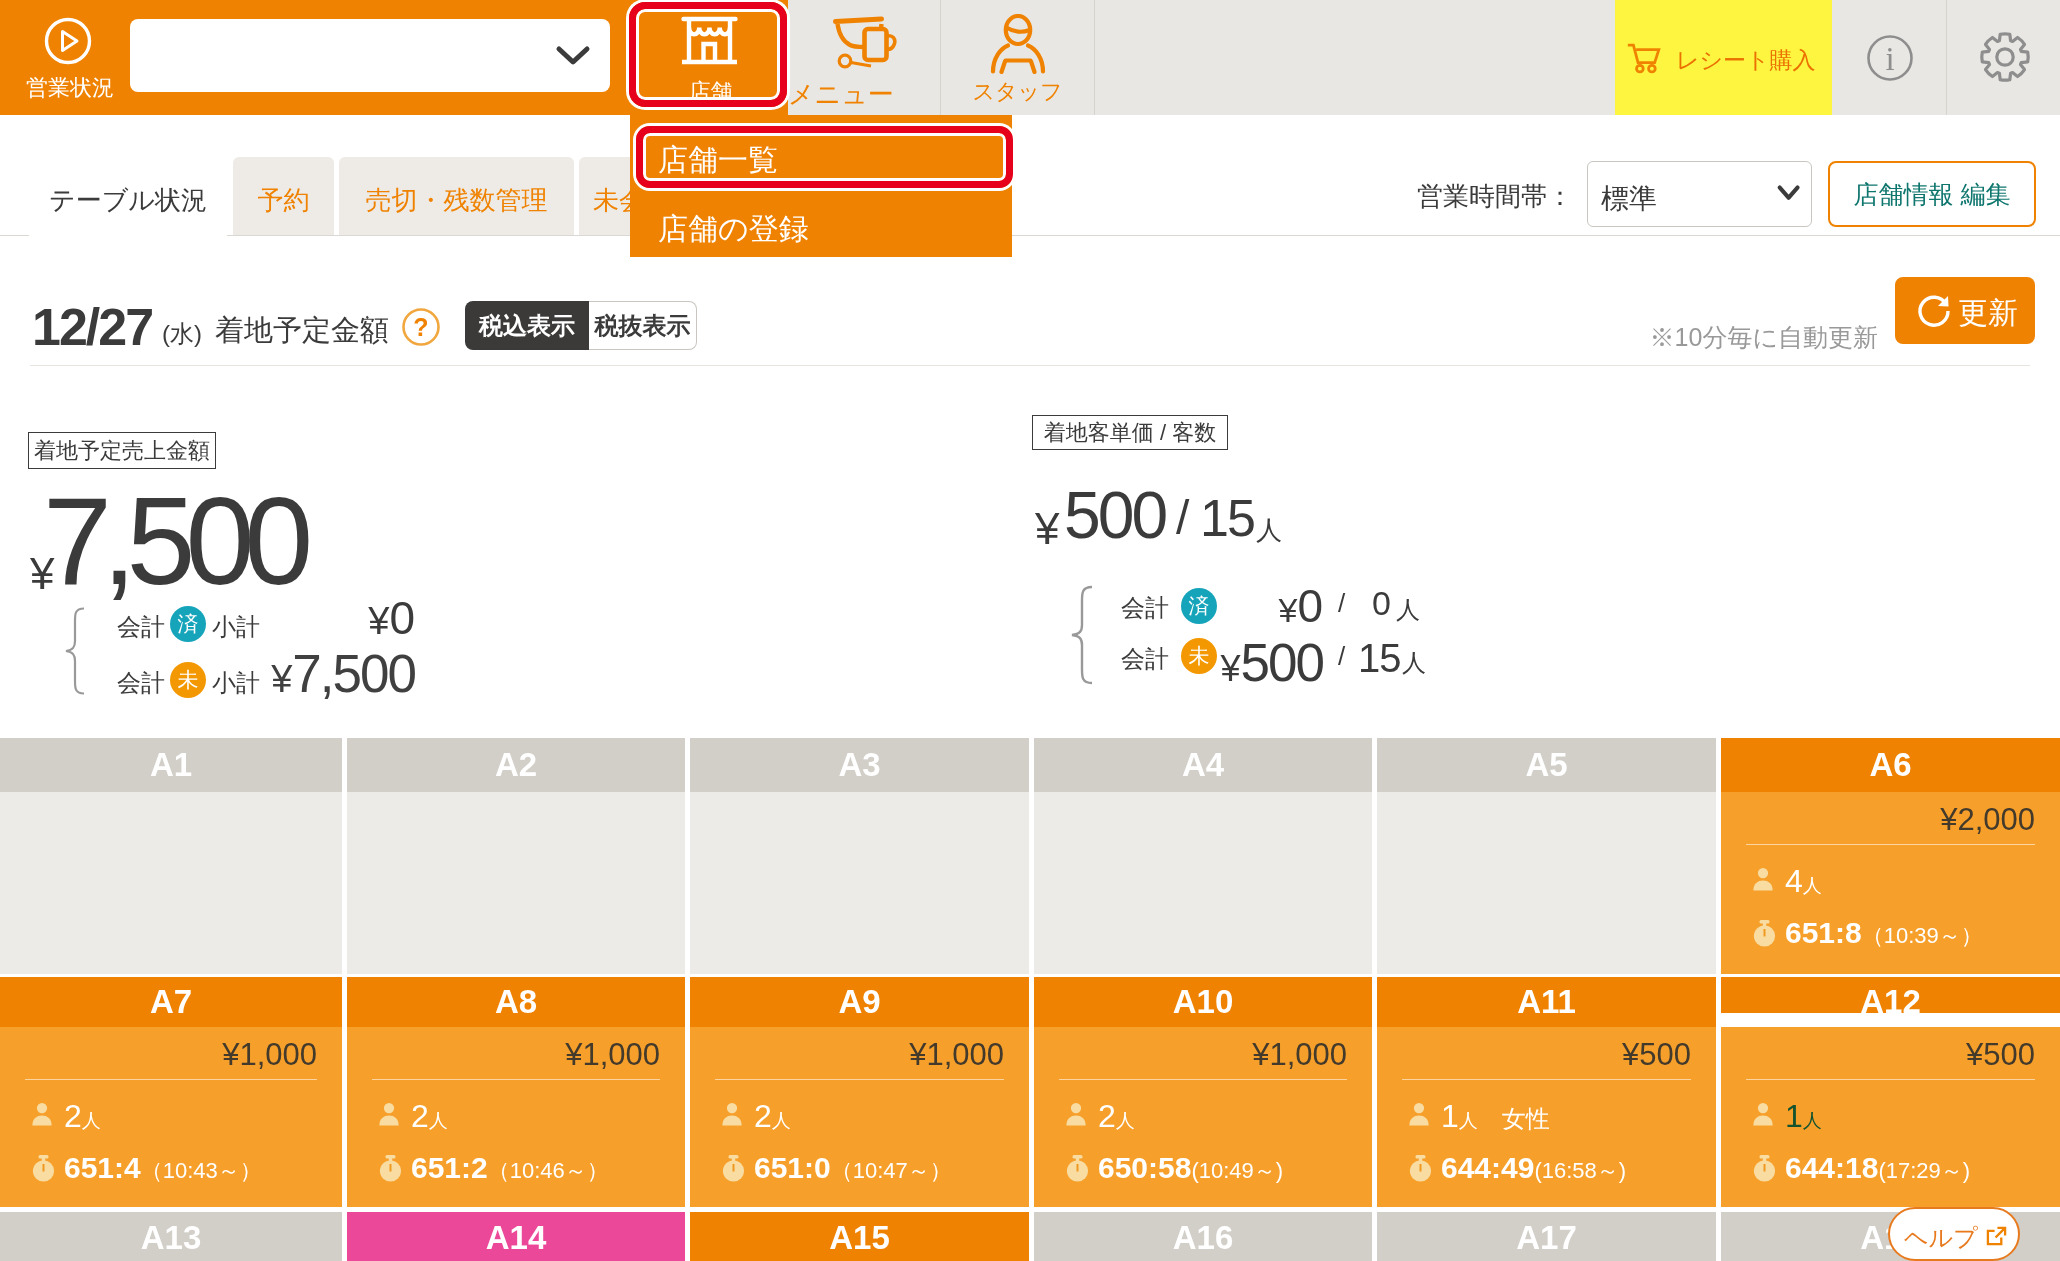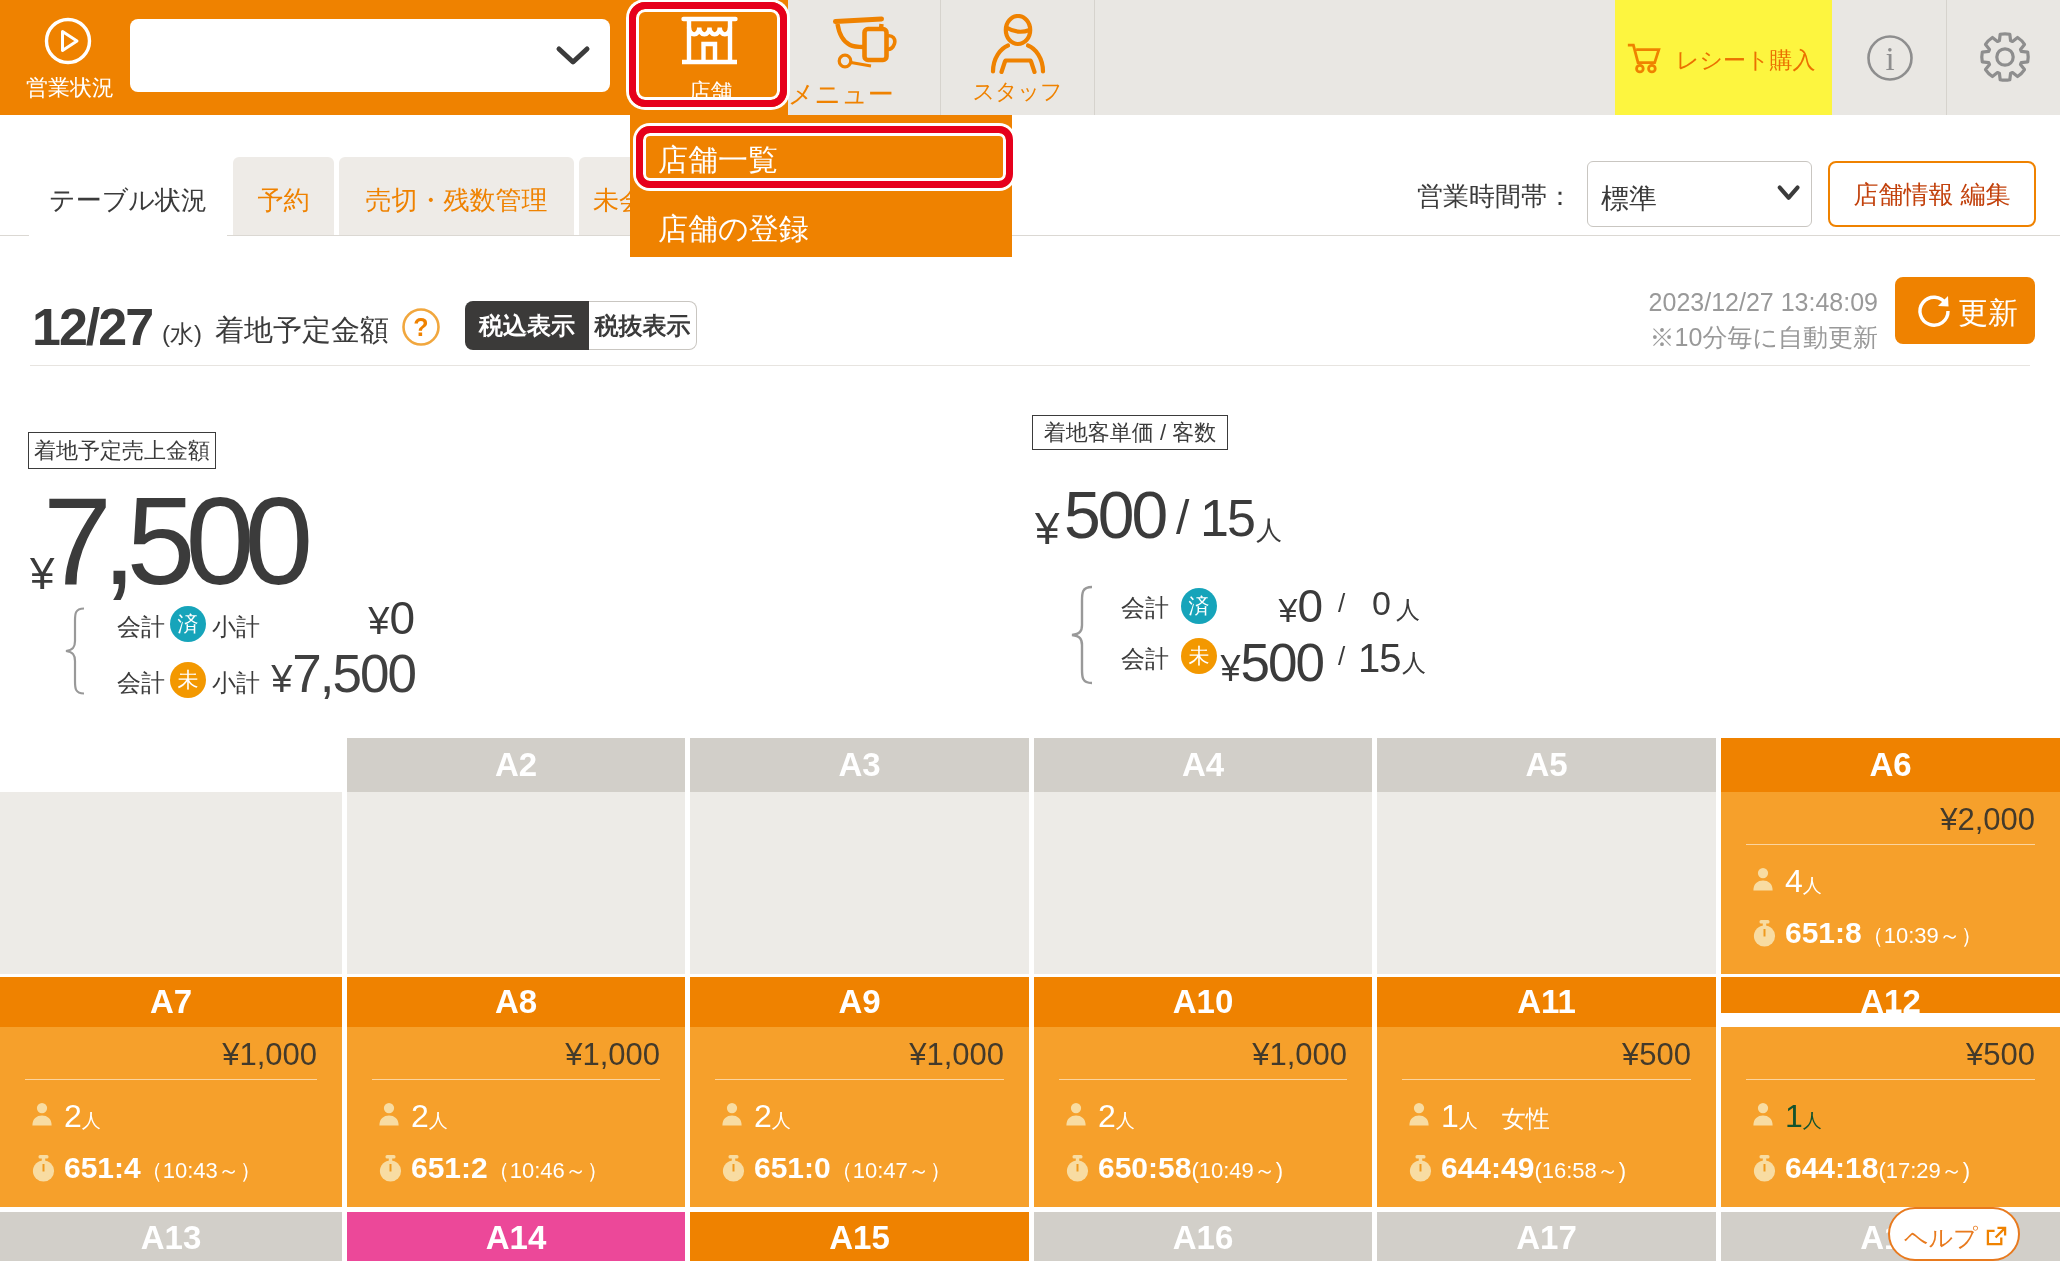--- a/index.html
+++ b/index.html
@@ -103,35 +103,34 @@
 <div class="abs" style="left:593px;top:183px;font-size:26px;color:#ef8200;">未会計一覧</div>
 <div class="abs" style="left:29px;top:157px;width:198px;height:80px;background:#fff;border-radius:6px 6px 0 0;"></div>
 <div class="abs" style="left:29px;top:183px;width:198px;text-align:center;font-size:26px;color:#3b3b3b;">テーブル状況</div>
 
 <div class="abs" style="left:1373px;top:179px;width:200px;text-align:right;font-size:26px;color:#3b3b3b;">営業時間帯：</div>
 <div class="abs" style="left:1587px;top:161px;width:225px;height:66px;background:#fff;border:1px solid #c9c6c1;border-radius:6px;box-sizing:border-box;"></div>
 <div class="abs" style="left:1601px;top:180px;font-size:28px;color:#3b3b3b;">標準</div>
 <svg class="abs" style="left:1777px;top:183px;" width="26" height="20" viewBox="0 0 32 22">
  <path d="M3 3.5 L13 14 L23 3.5" fill="none" stroke="#3b3b3b" stroke-width="4.4" stroke-linecap="round" stroke-linejoin="round" transform="scale(1.1,1.2)"></path>
 </svg>
-<div class="abs" style="left:1828px;top:161px;width:208px;height:66px;background:#fff;border:2px solid #ef8200;border-radius:8px;box-sizing:border-box;line-height:62px;text-align:center;font-size:25px;color:#c2410c;">店舗情報 編集</div>
+<div class="abs" style="left:1828px;top:161px;width:208px;height:66px;background:#fff;border:2px solid #ef8200;border-radius:8px;box-sizing:border-box;line-height:62px;text-align:center;font-size:25px;color:#0f766e;">店舗情報 編集</div>
 
 <div class="abs" style="left:629px;top:2px;width:158px;height:105px;border:7px solid #e6001c;border-radius:16px;box-sizing:border-box;box-shadow:0 0 0 3px #fff, inset 0 0 0 3px #fff;z-index:30;"></div>
 <div class="abs" style="left:636px;top:126px;width:377px;height:62px;border:7px solid #e6001c;border-radius:14px;box-sizing:border-box;box-shadow:0 0 0 3px #fff, inset 0 0 0 3px #fff;z-index:30;"></div>
 
 <div class="abs" style="left:32px;top:301px;font-size:52px;font-weight:bold;color:#3b3b3b;letter-spacing:-2px;line-height:52px;">12/27</div>
 <div class="abs" style="left:162px;top:318px;font-size:24px;color:#3b3b3b;">(水)</div>
 <div class="abs" style="left:215px;top:311px;font-size:29px;color:#3b3b3b;">着地予定金額</div>
 <svg class="abs" style="left:402px;top:308px;" width="38" height="38" viewBox="0 0 38 38">
  <circle cx="19" cy="19" r="17.5" fill="none" stroke="#f1a73e" stroke-width="2.6"></circle>
  <text x="19" y="28" font-size="25" font-weight="bold" fill="#ef8200" text-anchor="middle">?</text>
 </svg>
 <div class="abs" style="left:465px;top:301px;width:124px;height:49px;background:#3b3a39;border-radius:8px 0 0 8px;line-height:49px;text-align:center;font-size:24px;font-weight:bold;color:#fff;">税込表示</div>
 <div class="abs" style="left:589px;top:301px;width:108px;height:49px;background:#fff;border:1px solid #c9c6c1;border-left:none;border-radius:0 8px 8px 0;box-sizing:border-box;line-height:47px;text-align:center;font-size:24px;font-weight:bold;color:#3b3b3b;">税抜表示</div>
-<div class="abs" style="left:1478px;top:288px;width:400px;text-align:right;font-size:25px;color:#999;">2023/12/27 13:48:09</div>
 <div class="abs" style="left:1478px;top:321px;width:400px;text-align:right;font-size:25px;color:#999;">※10分毎に自動更新</div>
 <div class="abs" style="left:1895px;top:277px;width:140px;height:67px;background:#ef8200;border-radius:8px;"></div>
 <svg class="abs" style="left:1915px;top:292px;" width="38" height="38" viewBox="0 0 38 38">
  <g fill="none" stroke="#fff" stroke-width="3.4">
   <path d="M31 12 A14 14 0 1 0 33 19"></path>
  </g>
  <path d="M33 4 L33.5 14.5 L23 14 Z" fill="#fff"></path>
 </svg>
 <div class="abs" style="left:1958px;top:293px;font-size:30px;color:#fff;">更新</div>
 <div class="abs" style="left:30px;top:365px;width:2000px;height:1px;background:#e7e4e0;"></div>
@@ -166,20 +165,21 @@
 <div class="abs" style="left:1338px;top:588px;font-size:26px;color:#3b3b3b;">/</div>
 <div class="abs" style="left:1372px;top:584px;font-size:34px;color:#3b3b3b;">0</div>
 <div class="abs" style="left:1396px;top:594px;font-size:24px;color:#3b3b3b;">人</div>
 <div class="abs" style="left:1121px;top:643px;font-size:24px;color:#3b3b3b;">会計</div>
 <div class="abs" style="left:1181px;top:638px;width:36px;height:36px;border-radius:50%;background:#f39800;color:#fff;font-size:21px;line-height:36px;text-align:center;">未</div>
 <div class="abs" style="left:1218px;top:632px;width:105px;text-align:right;font-size:53px;letter-spacing:-2px;color:#3b3b3b;"><span style="font-size:36px;letter-spacing:0;">¥</span>500</div>
 <div class="abs" style="left:1338px;top:641px;font-size:26px;color:#3b3b3b;">/</div>
 <div class="abs" style="left:1358px;top:636px;font-size:40px;letter-spacing:-1px;color:#3b3b3b;">15</div>
 <div class="abs" style="left:1402px;top:647px;font-size:24px;color:#3b3b3b;">人</div>
 
+<div class="abs" style="left:0px;top:738px;width:342px;height:54px;background:#d2cfc9;line-height:54px;text-align:center;font-size:33px;font-weight:bold;color:#fff;">A1</div>
 <div class="abs" style="left:0px;top:792px;width:342px;height:182px;background:#edebe7;"></div>
 <div class="abs" style="left:347px;top:738px;width:338px;height:54px;background:#d2cfc9;line-height:54px;text-align:center;font-size:33px;font-weight:bold;color:#fff;">A2</div>
 <div class="abs" style="left:347px;top:792px;width:338px;height:182px;background:#edebe7;"></div>
 <div class="abs" style="left:690px;top:738px;width:339px;height:54px;background:#d2cfc9;line-height:54px;text-align:center;font-size:33px;font-weight:bold;color:#fff;">A3</div>
 <div class="abs" style="left:690px;top:792px;width:339px;height:182px;background:#edebe7;"></div>
 <div class="abs" style="left:1034px;top:738px;width:338px;height:54px;background:#d2cfc9;line-height:54px;text-align:center;font-size:33px;font-weight:bold;color:#fff;">A4</div>
 <div class="abs" style="left:1034px;top:792px;width:338px;height:182px;background:#edebe7;"></div>
 <div class="abs" style="left:1377px;top:738px;width:339px;height:54px;background:#d2cfc9;line-height:54px;text-align:center;font-size:33px;font-weight:bold;color:#fff;">A5</div>
 <div class="abs" style="left:1377px;top:792px;width:339px;height:182px;background:#edebe7;"></div>
 <div class="abs" style="left:1721px;top:738px;width:339px;height:54px;background:#ef8200;line-height:54px;text-align:center;font-size:33px;font-weight:bold;color:#fff;">A6</div>

